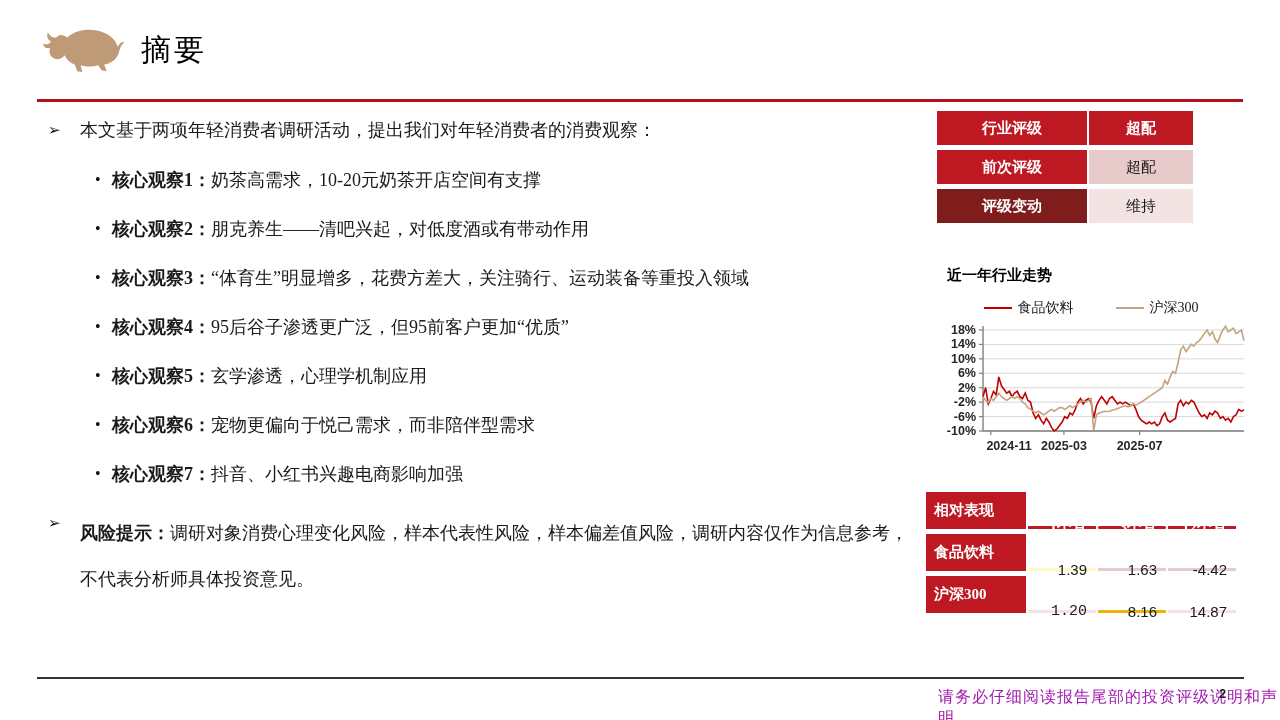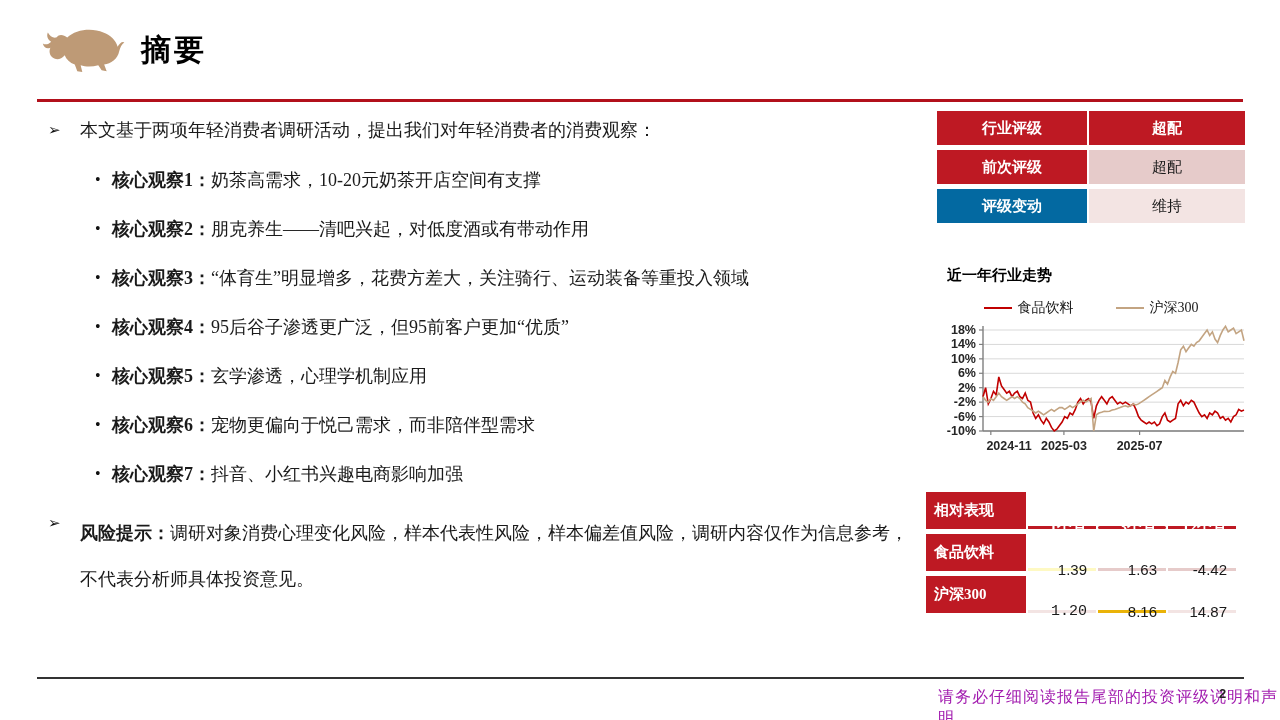--- a/index.html
+++ b/index.html
@@ -3,37 +3,37 @@
 <meta charset="utf-8">
 <style>
   * { margin:0; padding:0; box-sizing:border-box; }
   html,body { background:#fff; }
   .page {
     position:relative; width:1280px; height:720px; background:#fff;
     font-family:"Liberation Serif","DejaVu Serif",serif; color:#1a1a1a; overflow:hidden;
   }
   
   .logo { position:absolute; left:42px; top:24px; width:84px; height:54px; }
-  .page-title { position:absolute; left:141px; top:30px; font-size:30px; font-weight:bold; letter-spacing:3px; color:#000; }
+  .page-title { position:absolute; left:141px; top:30px; font-size:30px; font-weight:normal; letter-spacing:3px; color:#000; }
   .header-rule { position:absolute; left:37px; top:99px; width:1206px; height:3px; }
   
   .content { position:absolute; left:48px; top:117px; width:872px; font-size:18px; }
   .lead-item, .risk-item { display:flex; align-items:flex-start; }
   .arrow-marker { width:32px; flex:0 0 32px; font-family:"DejaVu Sans",sans-serif; font-size:15px; line-height:26px; color:#111; }
   .lead-text { line-height:26px; }
   .lead-item { margin-bottom:24px; }
   .obs-item { display:flex; align-items:flex-start; margin-left:47px; margin-bottom:23px; }
   .dot-marker { width:17px; flex:0 0 17px; font-size:16px; line-height:26px; color:#111; }
   .obs-text { line-height:26px; }
   .obs-prefix { font-weight:bold; }
   .risk-item { margin-top:0; }
   .risk-text { line-height:46px; width:838px; }
   .risk-prefix { font-weight:bold; }
   
-  .rating-table { position:absolute; left:937px; top:111px; width:308px; }
+  .rating-table { position:absolute; left:937px; top:111px; width:256px; }
   .rating-row { display:flex; margin-bottom:5px; height:34px; }
   .rating-label { width:150px; flex:0 0 150px; display:flex; align-items:center; justify-content:center;
                   color:#fff; font-weight:bold; font-size:15px; }
   .rating-value { flex:1; margin-left:2px; display:flex; align-items:center; justify-content:center; font-size:15px; }
   
   .chart-title { position:absolute; left:947px; top:266px; font-size:15px; font-weight:bold; color:#000; }
   .chart-legend { position:absolute; left:935px; top:299px; width:312px; display:flex; justify-content:center; gap:42px; }
   .legend-entry { display:flex; align-items:center; gap:6px; font-size:14px; color:#1a1a1a; }
   .legend-swatch { width:28px; height:2px; }
   .chart-svg { position:absolute; left:935px; top:318px; width:312px; height:142px; }
@@ -108,21 +108,21 @@
   <div class="rating-table" id="rating-table">
       <div class="rating-row">
         <div class="rating-label" style="background: rgb(190, 25, 35);">行业评级</div>
         <div class="rating-value" style="background: rgb(190, 25, 35); color: rgb(255, 255, 255); font-weight: bold;">超配</div>
       </div>
       <div class="rating-row">
         <div class="rating-label" style="background: rgb(190, 25, 35);">前次评级</div>
         <div class="rating-value" style="background: rgb(230, 203, 202);">超配</div>
       </div>
       <div class="rating-row">
-        <div class="rating-label" style="background: #0369a1;">评级变动</div>
+        <div class="rating-label" style="background: #7f1d1d;">评级变动</div>
         <div class="rating-value" style="background: rgb(243, 228, 227);">维持</div>
       </div>
     </div>
 
   <div class="chart-title">近一年行业走势</div>
   <div class="chart-legend" id="chart-legend">
       <div class="legend-entry">
         <span class="legend-swatch" style="background: rgb(192, 0, 0);"></span>
         <span>食品饮料</span>
       </div>

